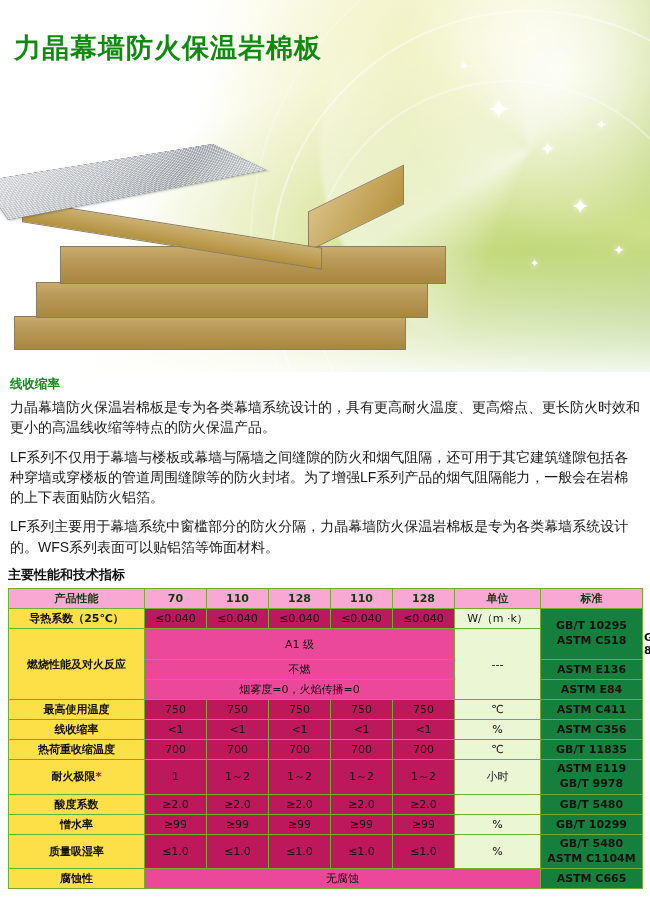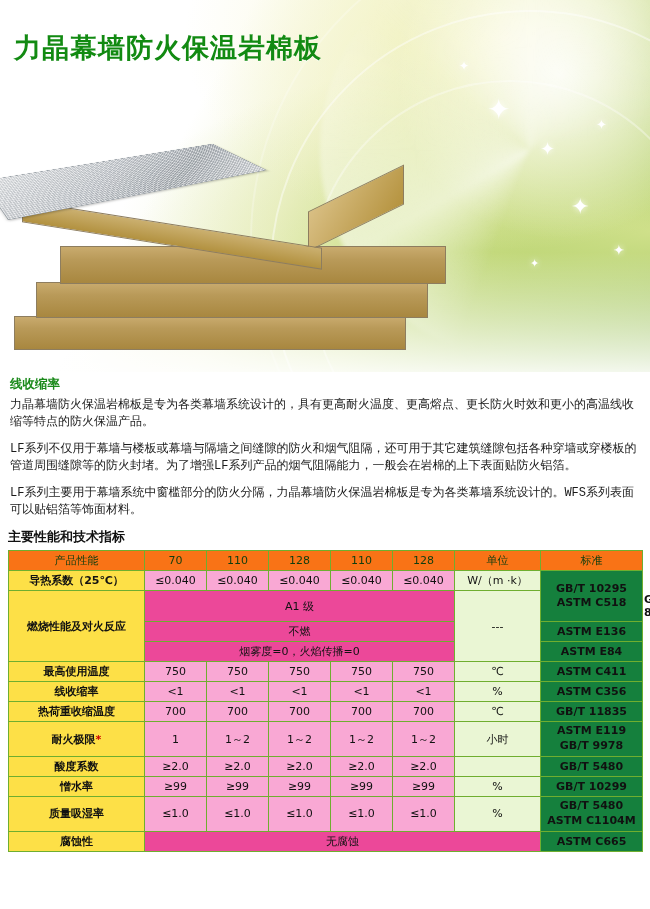--- a/index.html
+++ b/index.html
@@ -136,24 +136,24 @@
   }
   .sec-head {
     color: #1b8a1b;
     font-size: 12.5px;
     font-weight: bold;
     margin: 4px 0 4px 10px;
     font-family: "DejaVu Sans", sans-serif;
   }
   .para {
     margin: 0 10px 9px 10px;
-    font-size: 12px;
+    font-size: 14px;
     line-height: 1.45;
     color: #1a1a1a;
-    font-family: Liberation Mono, monospace;
+    font-family: Liberation Sans, sans-serif;
   }
   .specs-head {
     color: #111;
     font-size: 13px;
     font-weight: bold;
     margin: 2px 0 4px 8px;
     font-family: "DejaVu Sans", sans-serif;
   }
 
   
@@ -167,31 +167,31 @@
   }
   table.spec td, table.spec th {
     border: 1px solid #6fae2f;
     text-align: center;
     vertical-align: middle;
     padding: 2px 1px;
     height: 19px;
     color: #111;
   }
   table.spec thead td {
-    background: #f97316;
-    font-weight: normal;
+    background: #f9a8d4;
+    font-weight: bold;
     color: #0f3d0f;
   }
   td.rowhead {
     background: #fde047;
     font-weight: bold;
     text-align: center;
     white-space: nowrap;
   }
-  td.val { background: #f9a8d4; }
+  td.val { background: #be185d; }
   td.unit { background: #eaf6d4; }
   td.std  { background: #15803d; font-weight: bold; color: #1b5e1b; }
   .std-stack { line-height: 1.35; }
   .asterisk { color: #c00; }
   .footnotes {
     margin: 5px 10px 0 10px;
     font-size: 10.5px;
     line-height: 1.5;
     color: #1a1a1a;
     font-family: "DejaVu Sans", sans-serif;

